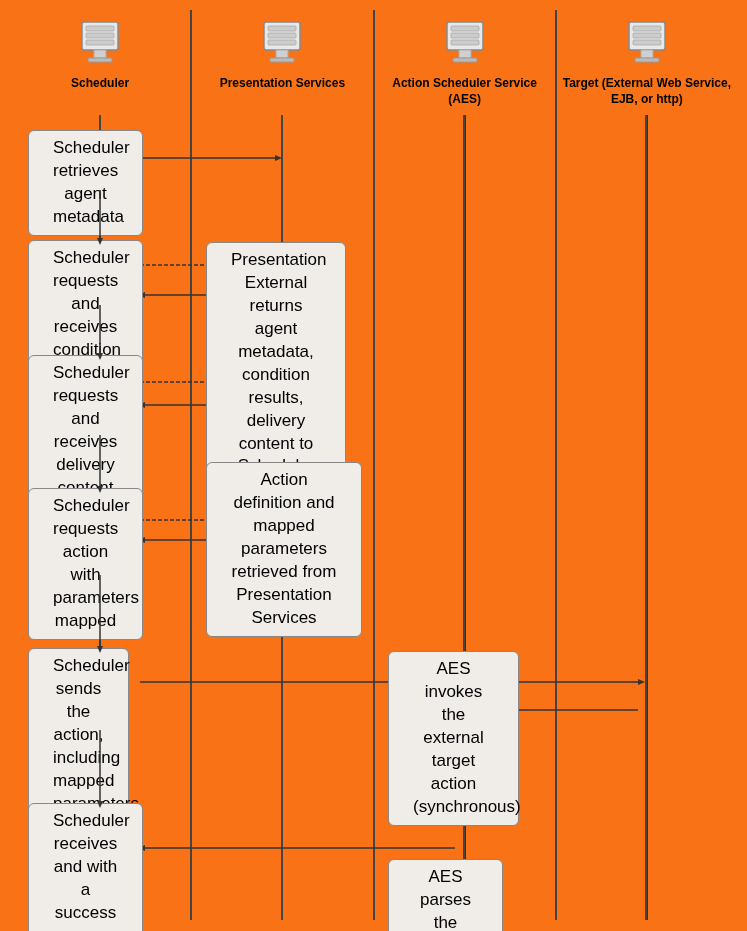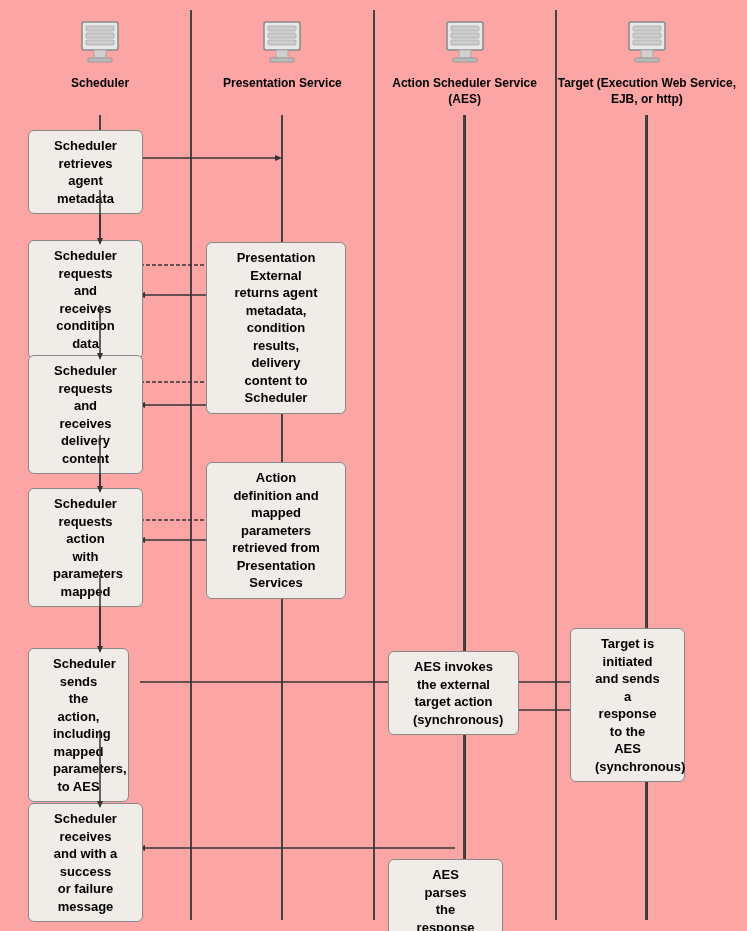--- a/index.html
+++ b/index.html
@@ -4,21 +4,21 @@
   <style>
     * { box-sizing: border-box; margin: 0; padding: 0; }
     body {
       background: #cde4f5;
       font-family: Arial, sans-serif;
       font-size: 11px;
       width: 747px;
       min-height: 931px;
     }
     .diagram {
-      background: #fca5a5;
+      background: #f97316;
       width: 747px;
       min-height: 931px;
       position: relative;
       padding: 10px;
     }
     .col-header {
       display: flex;
       flex-direction: column;
       align-items: center;
       padding-top: 8px;
@@ -36,23 +36,22 @@
       line-height: 1.3;
     }
     
     .box {
       background: #f0ede8;
       border: 1px solid #888;
       border-radius: 6px;
       padding: 6px 24px;
       text-align: center;
       line-height: 1.35;
-      font-size: 13px;
+      font-size: 17px;
       position: absolute;
-      font-weight: bold;
     }
     
     .vline {
       position: absolute;
       top: 110px;
       bottom: 0;
       left: 50%;
       width: 2px;
       background: #333;
       transform: translateX(-50%);
@@ -86,21 +85,21 @@
       <div style="flex:1; border-right:2px solid #444; position:relative; min-height:910px;">
         <div class="col-header">
           <svg class="server-icon" viewBox="0 0 52 52">
             <rect x="8" y="4" width="36" height="28" rx="2" fill="#e8e8e8" stroke="#888" stroke-width="1.5"></rect>
             <rect x="12" y="8" width="28" height="5" rx="1" fill="#ccc" stroke="#aaa" stroke-width="0.8"></rect>
             <rect x="12" y="15" width="28" height="5" rx="1" fill="#ccc" stroke="#aaa" stroke-width="0.8"></rect>
             <rect x="12" y="22" width="28" height="5" rx="1" fill="#ccc" stroke="#aaa" stroke-width="0.8"></rect>
             <rect x="20" y="32" width="12" height="8" fill="#d0d0d0" stroke="#aaa" stroke-width="1"></rect>
             <rect x="14" y="40" width="24" height="4" rx="1" fill="#bbb" stroke="#999" stroke-width="1"></rect>
           </svg>
-          <div class="col-title">Presentation Service</div>
+          <div class="col-title">Presentation Services</div>
         </div>
         <div class="vline" style="top:105px;"></div>
       </div>
 
       <div style="flex:1; border-right:2px solid #444; position:relative; min-height:910px;">
         <div class="col-header">
           <svg class="server-icon" viewBox="0 0 52 52">
             <rect x="8" y="4" width="36" height="28" rx="2" fill="#e8e8e8" stroke="#888" stroke-width="1.5"></rect>
             <rect x="12" y="8" width="28" height="5" rx="1" fill="#ccc" stroke="#aaa" stroke-width="0.8"></rect>
             <rect x="12" y="15" width="28" height="5" rx="1" fill="#ccc" stroke="#aaa" stroke-width="0.8"></rect>
@@ -116,21 +115,21 @@
       <div style="flex:1; position:relative; min-height:910px;">
         <div class="col-header">
           <svg class="server-icon" viewBox="0 0 52 52">
             <rect x="8" y="4" width="36" height="28" rx="2" fill="#e8e8e8" stroke="#888" stroke-width="1.5"></rect>
             <rect x="12" y="8" width="28" height="5" rx="1" fill="#ccc" stroke="#aaa" stroke-width="0.8"></rect>
             <rect x="12" y="15" width="28" height="5" rx="1" fill="#ccc" stroke="#aaa" stroke-width="0.8"></rect>
             <rect x="12" y="22" width="28" height="5" rx="1" fill="#ccc" stroke="#aaa" stroke-width="0.8"></rect>
             <rect x="20" y="32" width="12" height="8" fill="#d0d0d0" stroke="#aaa" stroke-width="1"></rect>
             <rect x="14" y="40" width="24" height="4" rx="1" fill="#bbb" stroke="#999" stroke-width="1"></rect>
           </svg>
-          <div class="col-title">Target (Execution Web Service, EJB, or http)</div>
+          <div class="col-title">Target (External Web Service, EJB, or http)</div>
         </div>
         <div class="vline" style="top:105px;"></div>
       </div>
 
     </div>
 
     <svg style="position:absolute;top:0;left:0;width:100%;height:910px;pointer-events:none;">
 
       <line x1="90" y1="105" x2="90" y2="910" stroke="#444" stroke-width="2"></line>
       <line x1="272" y1="105" x2="272" y2="910" stroke="#444" stroke-width="2"></line>
@@ -184,35 +183,32 @@
     </div>
 
     <div class="box" style="left:196px; top:232px; width:140px;">
       <span>Presentation External returns agent metadata, condition results, delivery content to Scheduler</span>
     </div>
 
     <div class="box" style="left:18px; top:478px; width:115px;">
       <span>Scheduler requests action with parameters mapped</span>
     </div>
 
-    <div class="box" style="left:196px; top:452px; width:140px;">
+    <div class="box" style="left:196px; top:452px; width:156px;">
       <span>Action definition and mapped parameters retrieved from Presentation Services</span>
     </div>
 
     <div class="box" style="left:18px; top:638px; width:101px;">
       <span>Scheduler sends the action, including mapped parameters, to AES</span>
     </div>
 
     <div class="box" style="left:378px; top:641px; width:131px;">
       <span>AES invokes the external target action (synchronous)</span>
     </div>
 
-    <div class="box" style="left:560px; top:618px; width:115px;">
-      <span>Target is initiated and sends a response to the AES (synchronous)</span>
-    </div>
 
     <div class="box" style="left:18px; top:793px; width:115px;">
       <span>Scheduler receives and with a success or failure message</span>
     </div>
 
     <div class="box" style="left:378px; top:812px; width:115px;margin-top:37px;">
       <span>AES parses the response</span>
     </div>
 
     <svg style="position:absolute;top:0;left:0;width:100%;height:910px;pointer-events:none;">

